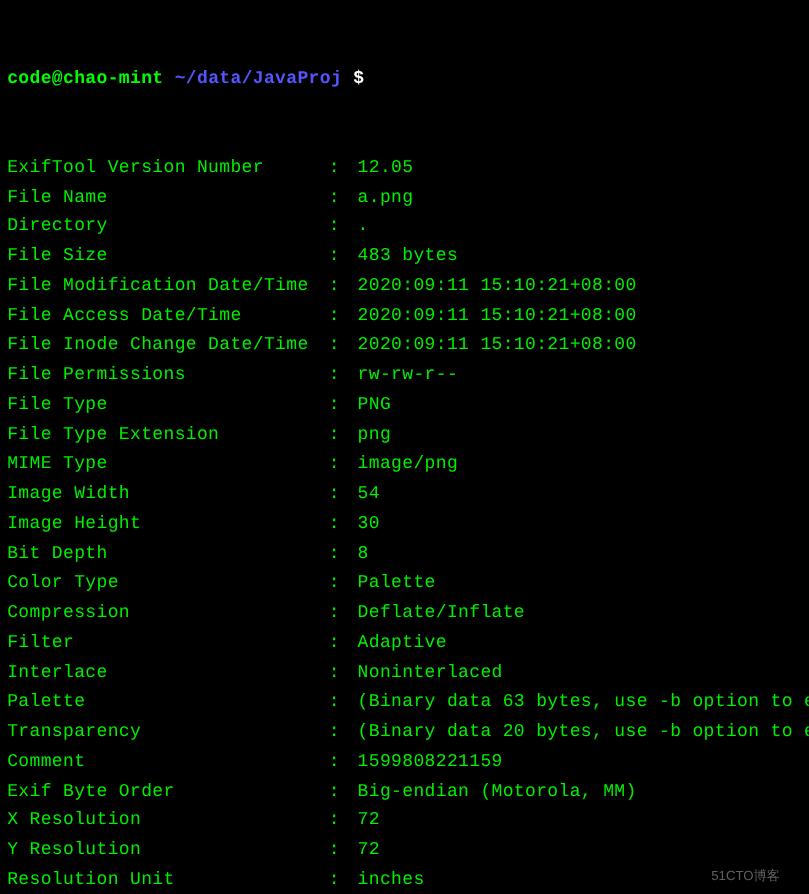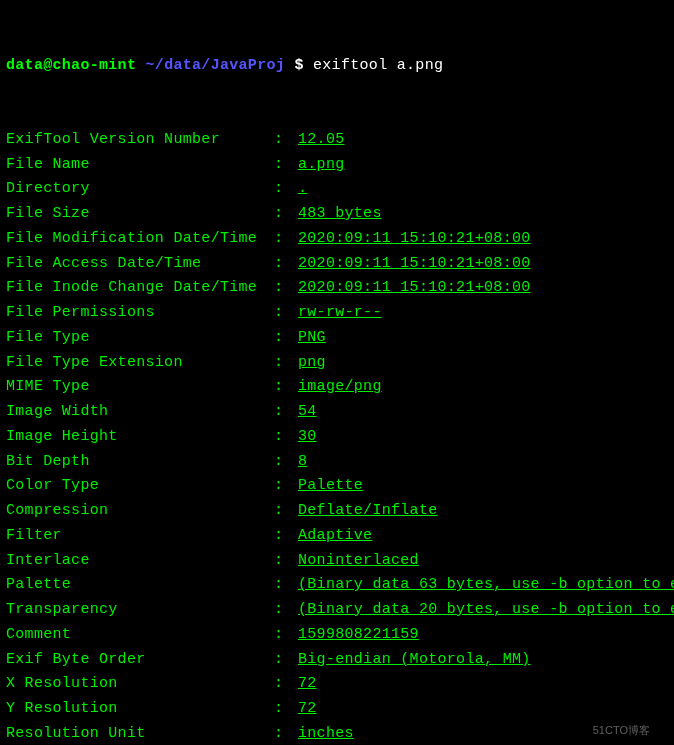--- a/index.html
+++ b/index.html
@@ -51,35 +51,34 @@
       width: 268px;
       flex-shrink: 0;
     }
     .colon {
       display: inline-block;
       width: 24px;
       flex-shrink: 0;
     }
     .value {
       display: inline-block;
-      text-decoration: underline;
     }
     .watermark {
       position: absolute;
       bottom: 6px;
       right: 24px;
       color: #888888;
       font-size: 11px;
       font-family: sans-serif;
       opacity: 0.7;
     }
   </style>
 </head>
 <body>
 
 <div class="terminal">
   <div class="prompt-line">
-    <span class="user-host">data@chao-mint</span><span> </span><span class="path">~/data/JavaProj</span><span> </span><span class="dollar">$</span><span> </span><span class="command">exiftool a.png</span>
+    <span class="user-host">code@chao-mint</span><span> </span><span class="path">~/data/JavaProj</span><span> </span><span class="dollar">$</span><span> </span>
   </div>
   <div id="output-rows"><div class="output-row"><span class="key">ExifTool Version Number</span><span class="colon">: </span><span class="value">12.05</span></div><div class="output-row"><span class="key">File Name</span><span class="colon">: </span><span class="value">a.png</span></div><div class="output-row"><span class="key">Directory</span><span class="colon">: </span><span class="value">.</span></div><div class="output-row"><span class="key">File Size</span><span class="colon">: </span><span class="value">483 bytes</span></div><div class="output-row"><span class="key">File Modification Date/Time</span><span class="colon">: </span><span class="value">2020:09:11 15:10:21+08:00</span></div><div class="output-row"><span class="key">File Access Date/Time</span><span class="colon">: </span><span class="value">2020:09:11 15:10:21+08:00</span></div><div class="output-row"><span class="key">File Inode Change Date/Time</span><span class="colon">: </span><span class="value">2020:09:11 15:10:21+08:00</span></div><div class="output-row"><span class="key">File Permissions</span><span class="colon">: </span><span class="value">rw-rw-r--</span></div><div class="output-row"><span class="key">File Type</span><span class="colon">: </span><span class="value">PNG</span></div><div class="output-row"><span class="key">File Type Extension</span><span class="colon">: </span><span class="value">png</span></div><div class="output-row"><span class="key">MIME Type</span><span class="colon">: </span><span class="value">image/png</span></div><div class="output-row"><span class="key">Image Width</span><span class="colon">: </span><span class="value">54</span></div><div class="output-row"><span class="key">Image Height</span><span class="colon">: </span><span class="value">30</span></div><div class="output-row"><span class="key">Bit Depth</span><span class="colon">: </span><span class="value">8</span></div><div class="output-row"><span class="key">Color Type</span><span class="colon">: </span><span class="value">Palette</span></div><div class="output-row"><span class="key">Compression</span><span class="colon">: </span><span class="value">Deflate/Inflate</span></div><div class="output-row"><span class="key">Filter</span><span class="colon">: </span><span class="value">Adaptive</span></div><div class="output-row"><span class="key">Interlace</span><span class="colon">: </span><span class="value">Noninterlaced</span></div><div class="output-row"><span class="key">Palette</span><span class="colon">: </span><span class="value">(Binary data 63 bytes, use -b option to extract)</span></div><div class="output-row"><span class="key">Transparency</span><span class="colon">: </span><span class="value">(Binary data 20 bytes, use -b option to extract)</span></div><div class="output-row"><span class="key">Comment</span><span class="colon">: </span><span class="value">1599808221159</span></div><div class="output-row"><span class="key">Exif Byte Order</span><span class="colon">: </span><span class="value">Big-endian (Motorola, MM)</span></div><div class="output-row"><span class="key">X Resolution</span><span class="colon">: </span><span class="value">72</span></div><div class="output-row"><span class="key">Y Resolution</span><span class="colon">: </span><span class="value">72</span></div><div class="output-row"><span class="key">Resolution Unit</span><span class="colon">: </span><span class="value">inches</span></div></div>
 </div>
 
 <div class="watermark">51CTO博客</div>
 
 </body></html>

